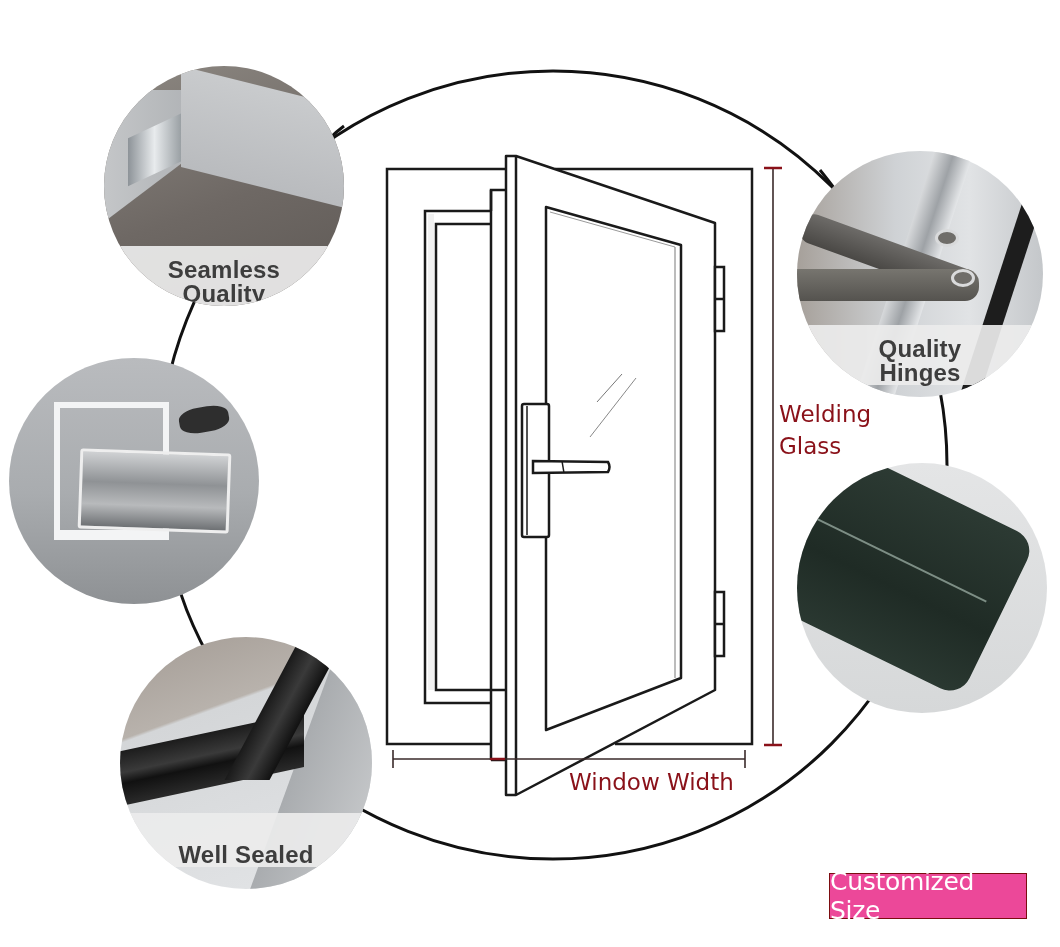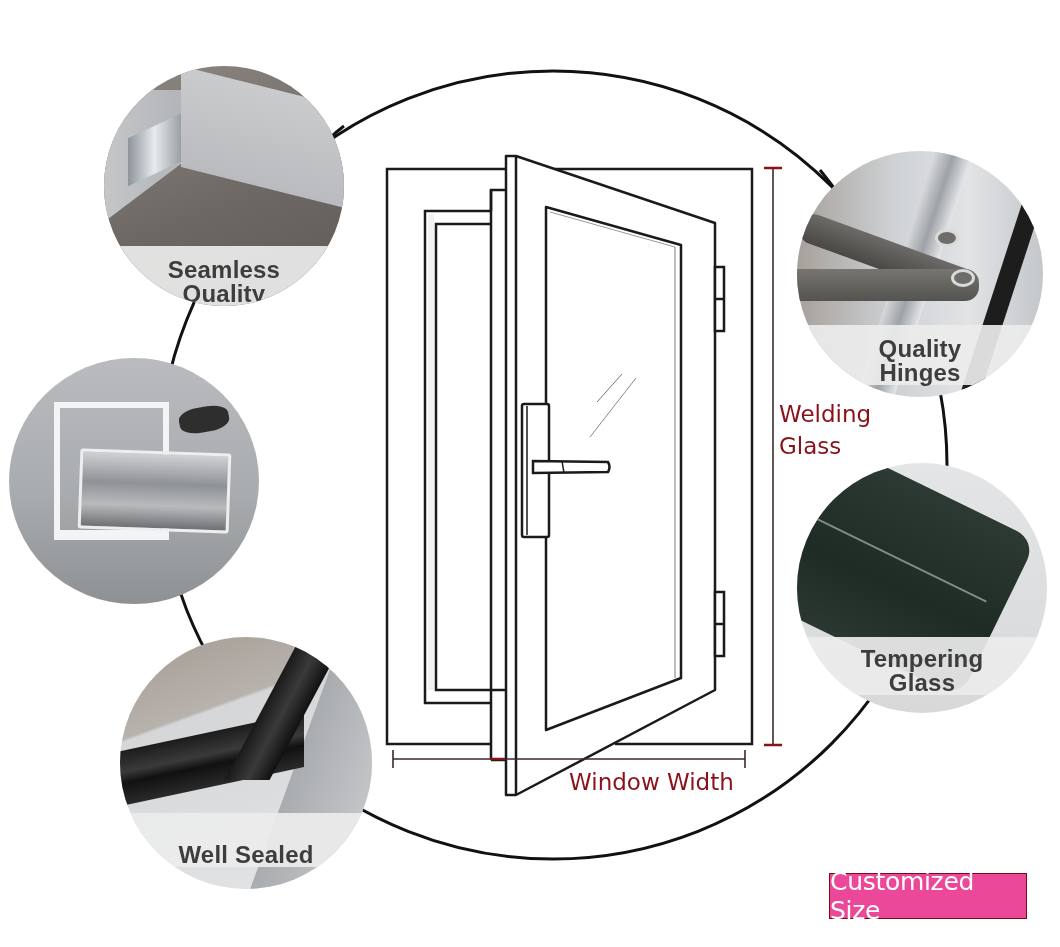--- a/index.html
+++ b/index.html
@@ -201,20 +201,16 @@
     <div class="label-band" style="top:176px; height:54px;">
       <span>Well Sealed</span>
     </div>
   </div>
 
   <div class="feature" style="left:797px; top:463px; width:250px; height:250px;">
     <div class="photo ph-glass">
       <div class="pane"></div>
       <div class="edge"></div>
     </div>
-    <div class="label-band" style="top:174px; height:58px;">
-      <span>Tempering</span>
-      <span>Glass</span>
-    </div>
   </div>
 
   <div class="badge">Customized Size</div>
 </div>
 
 </body></html>

